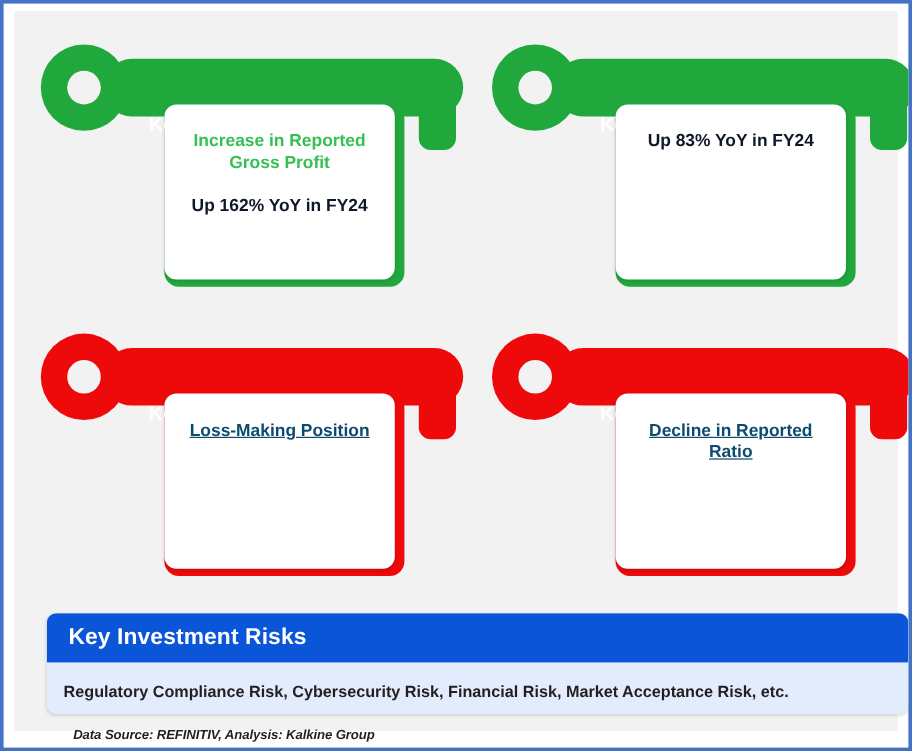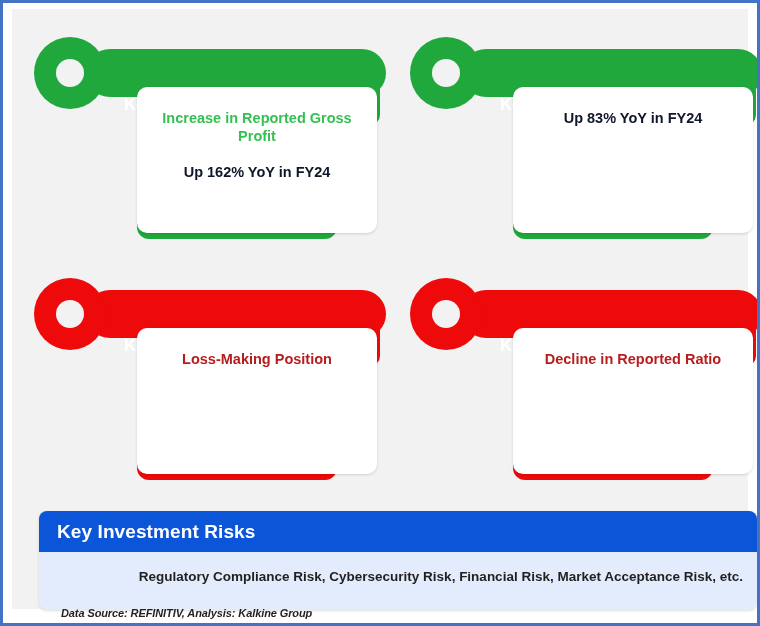--- a/index.html
+++ b/index.html
@@ -64,21 +64,21 @@
     position:absolute;
     left:103px;top:64px;
     width:200px;height:152px;
     border-radius:12px;
     z-index:4;
   }
   
   .panel{
     position:absolute;
     left:103px;top:64px;
-    width:240px;height:146px;
+    width:192px;height:146px;
     background:#ffffff;
     border-radius:10px;
     z-index:5;
     box-sizing:border-box;
     padding:22px 12px 18px 12px;
     text-align:center;
     box-shadow:0 1px 3px rgba(0,0,0,0.14);
   }
   .badge{
     position:absolute;
@@ -106,51 +106,51 @@
     font-size:14.5px;
     font-weight:bold;
     color:#0f172a;
     line-height:1.3;
     margin:0;
   }
 
   .green .shaft,.green .head,.green .tooth,.green .plate{background:#21a83c;}
   .green .sub{color:#35c052;}
   .red   .shaft,.red   .head,.red   .tooth,.red   .plate{background:#ee0a0a;}
-  .red   .sub{color:#b91c1c;}
+  .red   .sub{color:#0c4a6e;text-decoration:underline;}
 
   
   #card-gross-profit{left:22px;  top:14px;}
   #card-ebitda     {left:398px;  top:14px;}
   #card-net-loss   {left:22px;  top:255px;}
   #card-current-ratio{left:398px;top:255px;}
 
   
   .risks{
     position:absolute;
     left:27px;top:502px;
-    width:718px;height:99px;
+    width:718px;height:84px;
     background:#e3ecfc;
     border-radius:8px;
     overflow:hidden;
     box-shadow:0 1px 3px rgba(0,0,0,0.13);
   }
   .risks-head{
     height:41px;
     background:#0b55d8;
     display:flex;align-items:center;
     padding-left:18px;
     box-sizing:border-box;
   }
   .risks-head span{
     color:#ffffff;font-size:19px;font-weight:bold;letter-spacing:.1px;
   }
   .risks-body{
     height:49px;
-    display:flex;align-items:center;justify-content:flex-end;
+    display:flex;align-items:center;justify-content:flex-start;
     padding:0 14px;
     box-sizing:border-box;
   }
   .risks-body span{
     color:#231f20;font-size:13.5px;font-weight:bold;
   }
 
   
   .footer{
     position:absolute;

